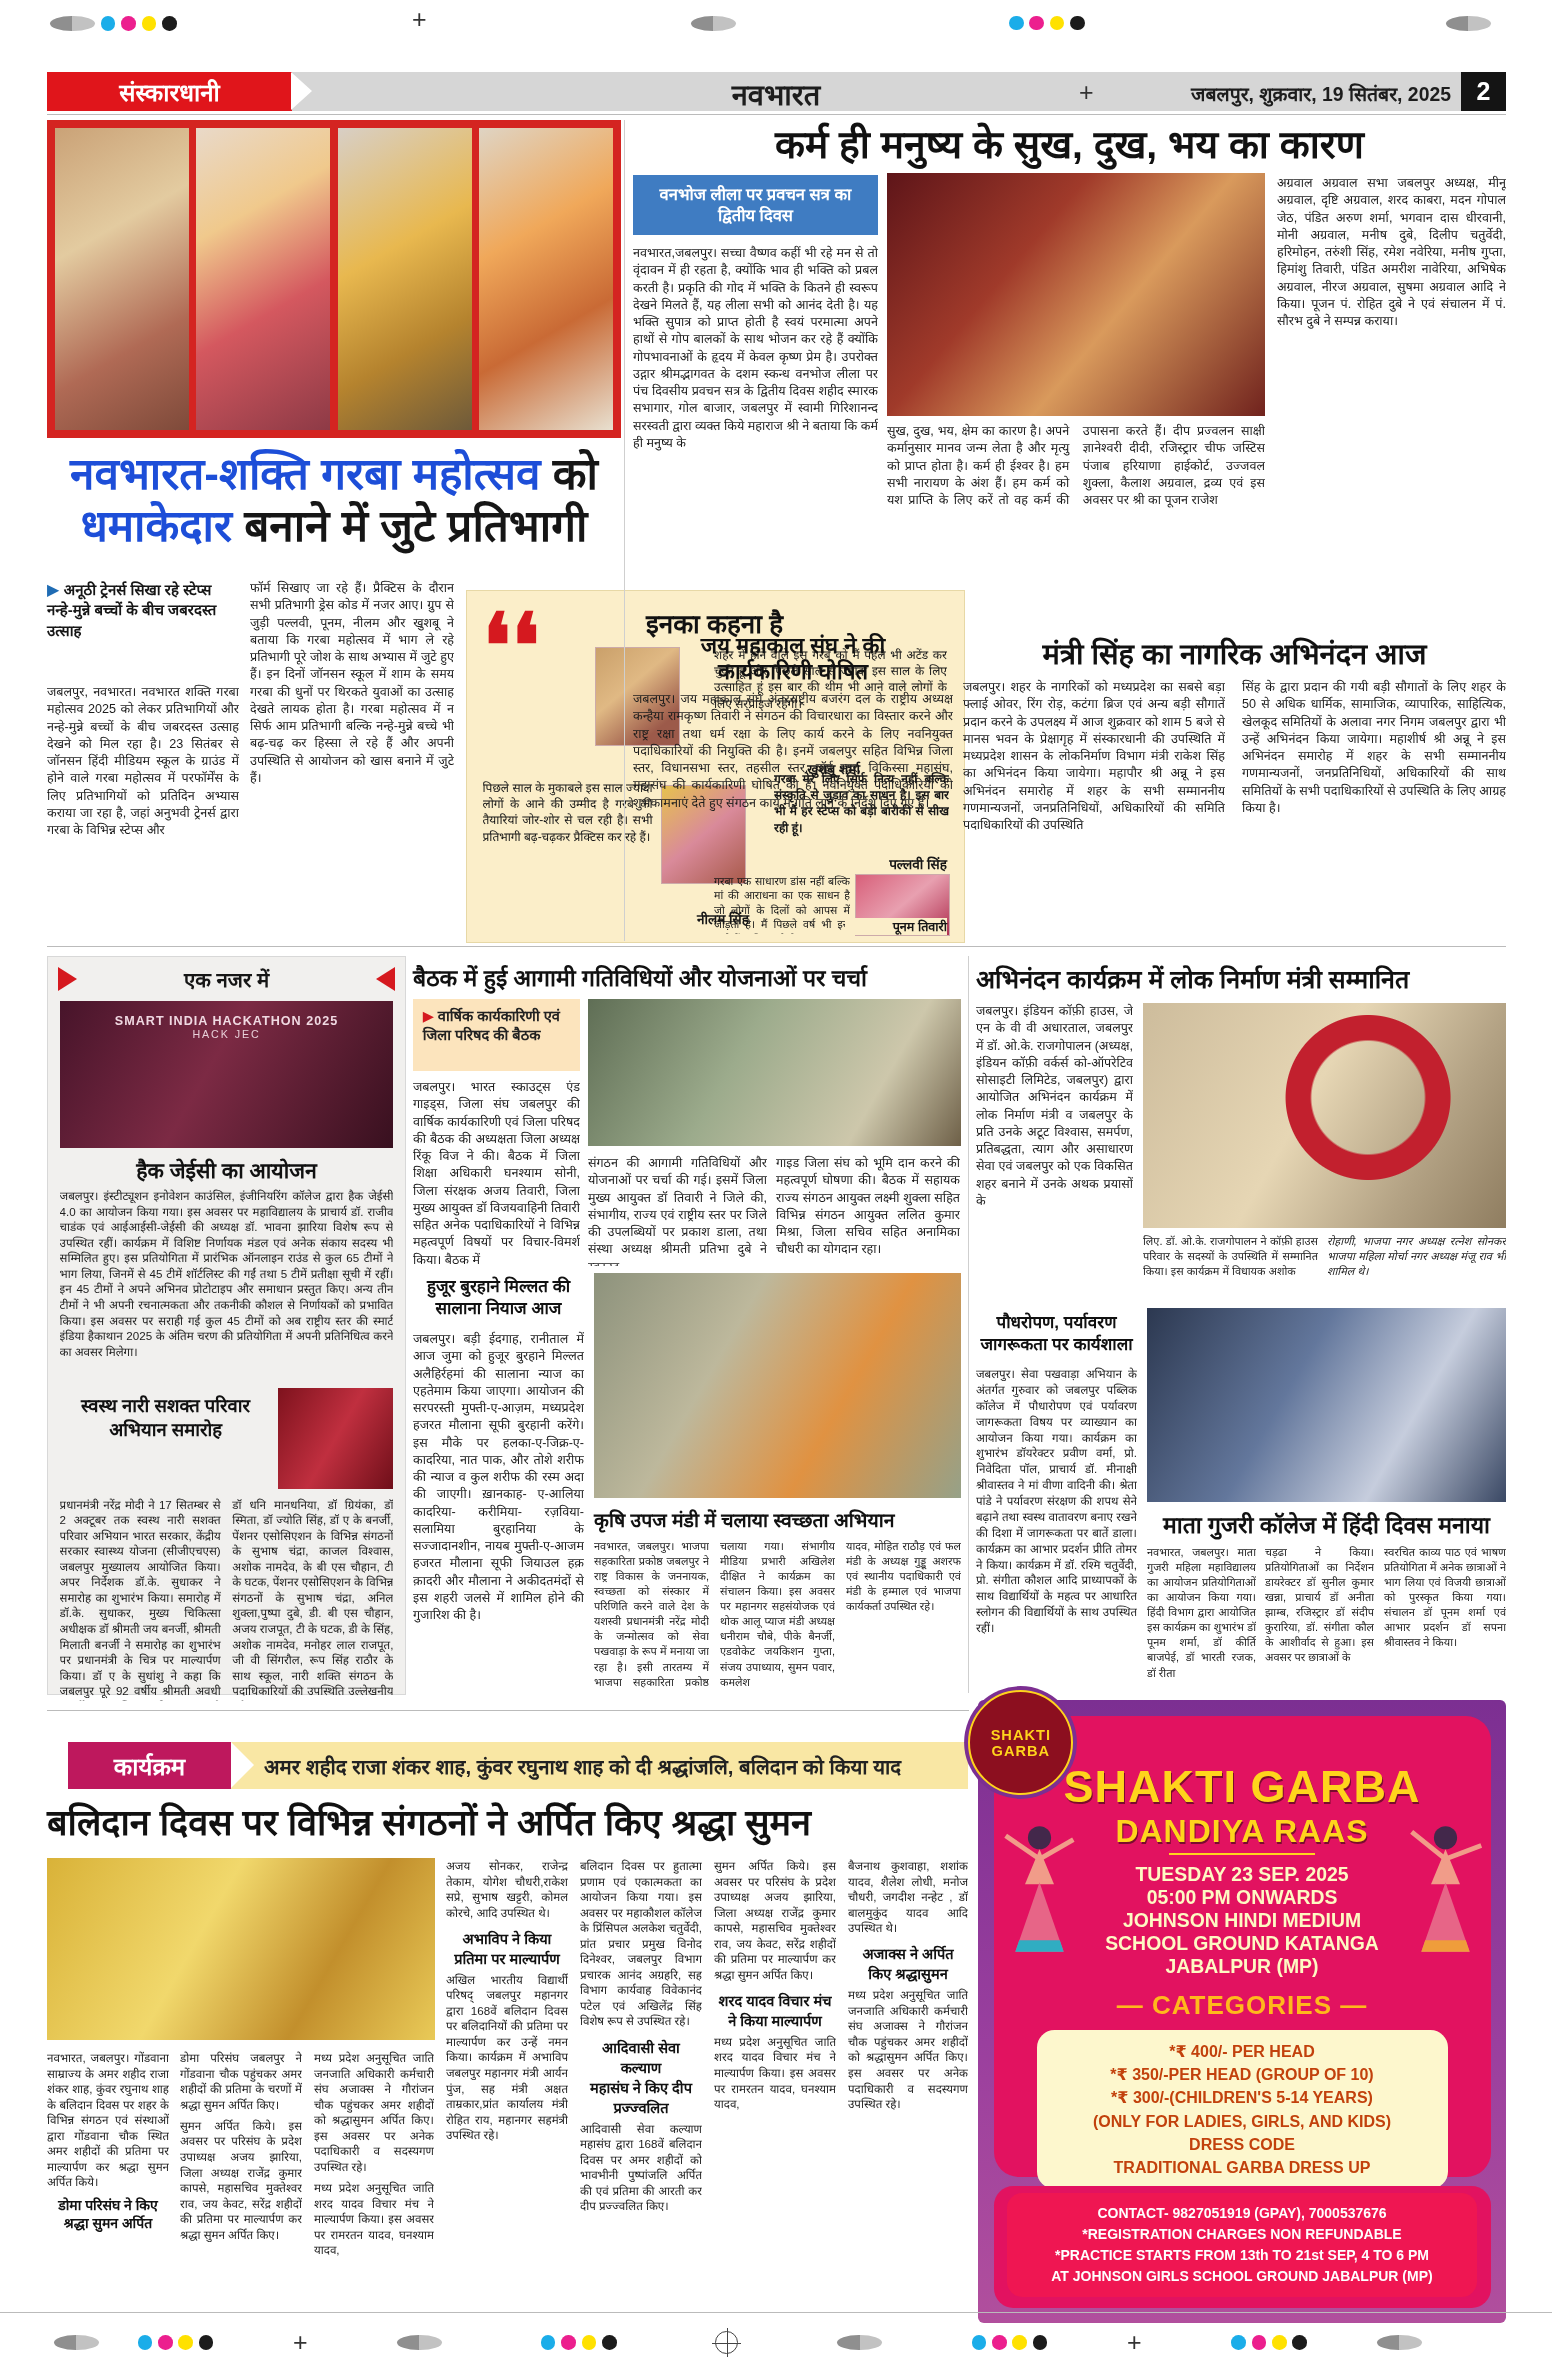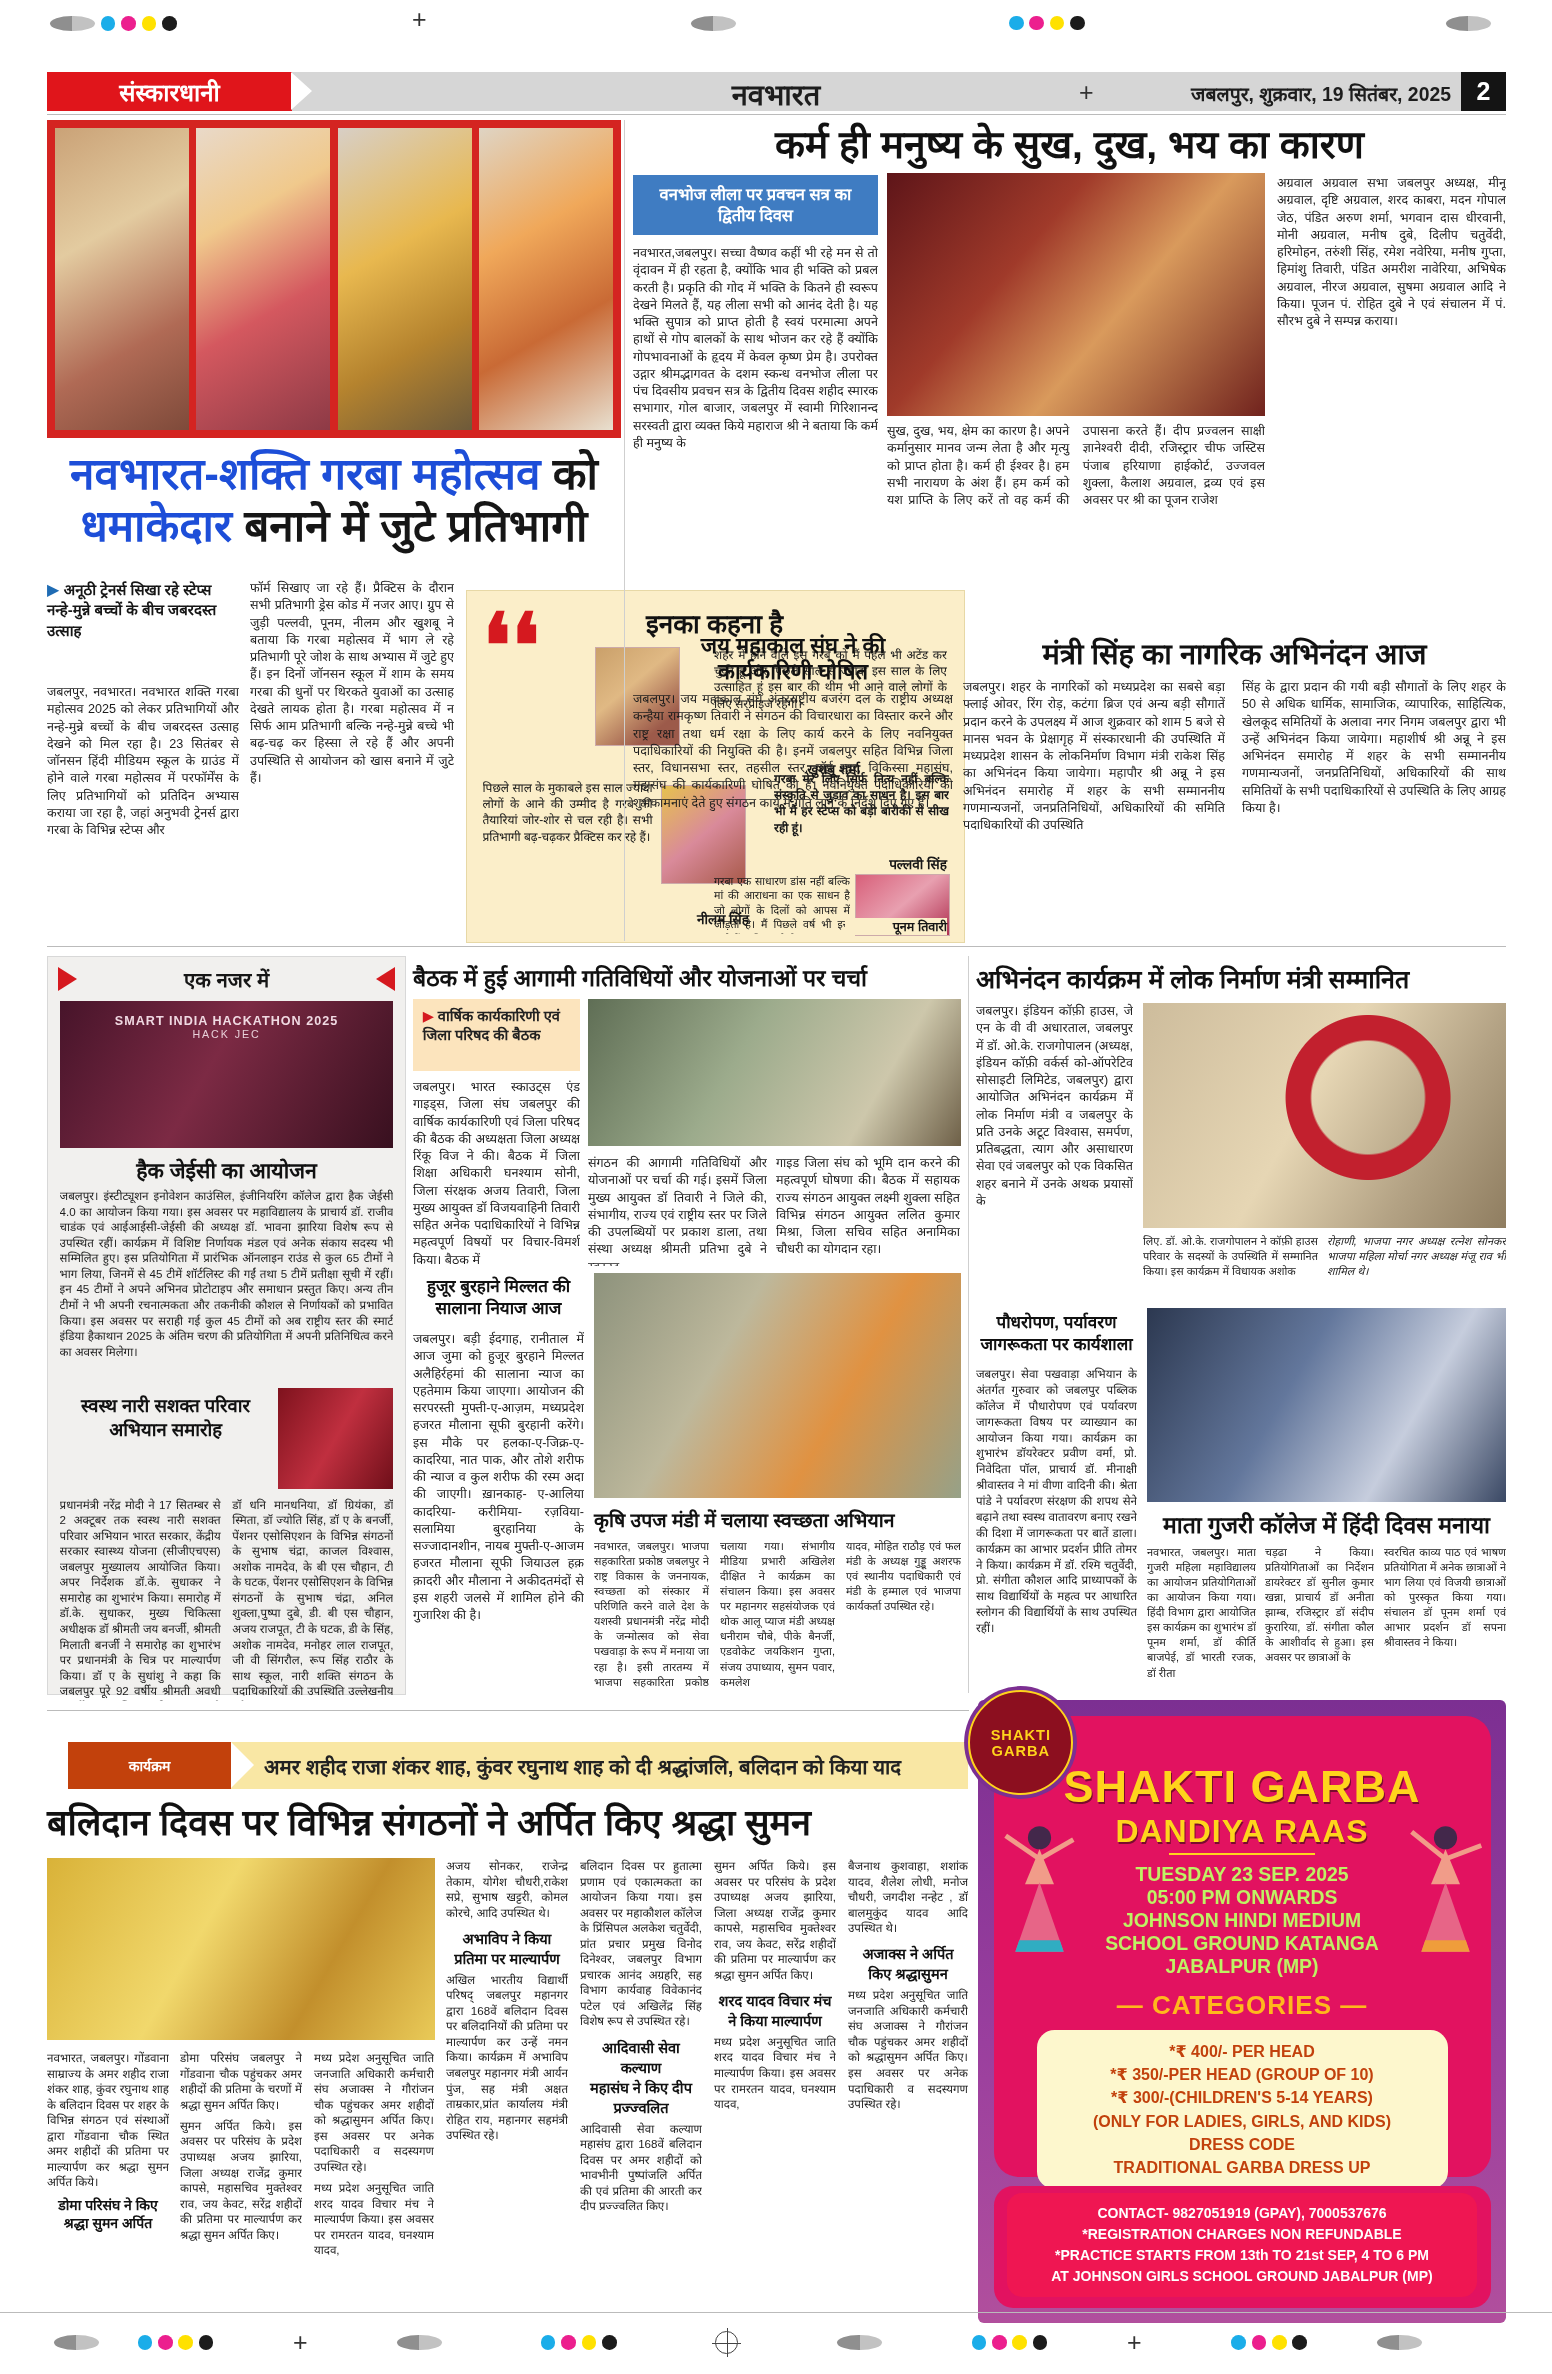--- a/index.html
+++ b/index.html
@@ -53,28 +53,28 @@
   .kicker-orange{background:#fce4bd;font-weight:bold;color:#222;padding:7.8px 9.7px;box-sizing:border-box;font-size:14.6px;line-height:1.3;}
   .kicker-orange .arr{color:#d5191f;margin-right:3.9px;}
   .quotebox{background:#fbeec9;border:1px solid #e7d8a6;}
   .qmark{color:#d5191f;font-size:89px;line-height:58px;font-weight:bold;font-family:"Liberation Serif","DejaVu Serif",serif;}
   .qname{font-weight:bold;text-align:right;font-size:13.6px;margin-top:2.9px;}
   .qtext{font-size:12px;line-height:1.35;text-align:justify;}
   .ek-box{background:#f1f0ee;border:1px solid #d8d8d8;}
   .ek-head{display:flex;align-items:center;justify-content:space-between;}
   .tri-r{width:0;height:0;border-top:12.6px solid transparent;border-bottom:12.6px solid transparent;border-left:19.4px solid #d5191f;}
   .tri-l{width:0;height:0;border-top:12.6px solid transparent;border-bottom:12.6px solid transparent;border-right:19.4px solid #d5191f;}
-  .prog-red{background:#c2410c;color:#fff;font-weight:bold;display:flex;align-items:center;justify-content:center;font-size:14px;}
+  .prog-red{background:#be185d;color:#fff;font-weight:bold;display:flex;align-items:center;justify-content:center;font-size:24px;}
   .prog-yellow{background:#f9e7a4;display:flex;align-items:center;font-weight:bold;font-size:20.4px;padding:0 13.6px;box-sizing:border-box;color:#222;}
   
   .ad-outer{background:linear-gradient(180deg,#7c2f92,#9a3f9e 55%,#b14f9d);border-radius:5.8px;}
   .ad-inner{position:absolute;left:15.5px;top:15.5px;right:15.5px;bottom:146px;background:#e21260;border-radius:25px;}
   .ad-bottom{position:absolute;left:15.5px;right:15.5px;bottom:15.5px;height:122px;background:#e21260;border-radius:19.4px;overflow:hidden;}
   .ad-title{color:#ffd41c;font-weight:bold;text-align:center;letter-spacing:1px;text-shadow:1px 1.9px 0 #7a0b2e;}
-  .ad-white{color:#bef264;font-weight:bold;text-align:center;}
+  .ad-white{color:#fef9c3;font-weight:bold;text-align:center;}
   .ad-cat{color:#ffb81c;font-weight:bold;text-align:center;letter-spacing:1px;}
   .ad-cream{background:#fdf7cd;border-radius:17.5px;color:#c2410c;font-weight:bold;text-align:center;font-size:16px;line-height:1.45;padding:9.7px 5.8px;box-sizing:border-box;}
   .ad-media{background:#ffffff;border-radius:3.9px;text-align:center;padding:4.9px 9.7px;box-sizing:border-box;}
   .ad-media .mp{color:#e21c24;font-weight:bold;font-size:14.6px;letter-spacing:1px;}
   .ad-media .nb{color:#111;font-weight:bold;font-size:27px;line-height:1.05;}
   .ad-contact{background:#ef1652;border-radius:15.5px;color:#fff;font-weight:bold;text-align:center;font-size:14px;line-height:1.5;padding:9.7px 7.8px;box-sizing:border-box;}
   .ad-badge{position:absolute;width:101px;height:101px;border-radius:50%;background:#8c0f1f;border:2.9px solid #ffd41c;color:#ffd41c;display:flex;flex-direction:column;align-items:center;justify-content:center;font-weight:bold;font-size:14.6px;letter-spacing:1px;box-shadow:0 0 0 3.9px #7c2f92;}
   .dancer{position:absolute;opacity:.95;}
   .divline{height:1.9px;background:#ffd41c;width:146px;margin:3.9px auto;}
 </style>

